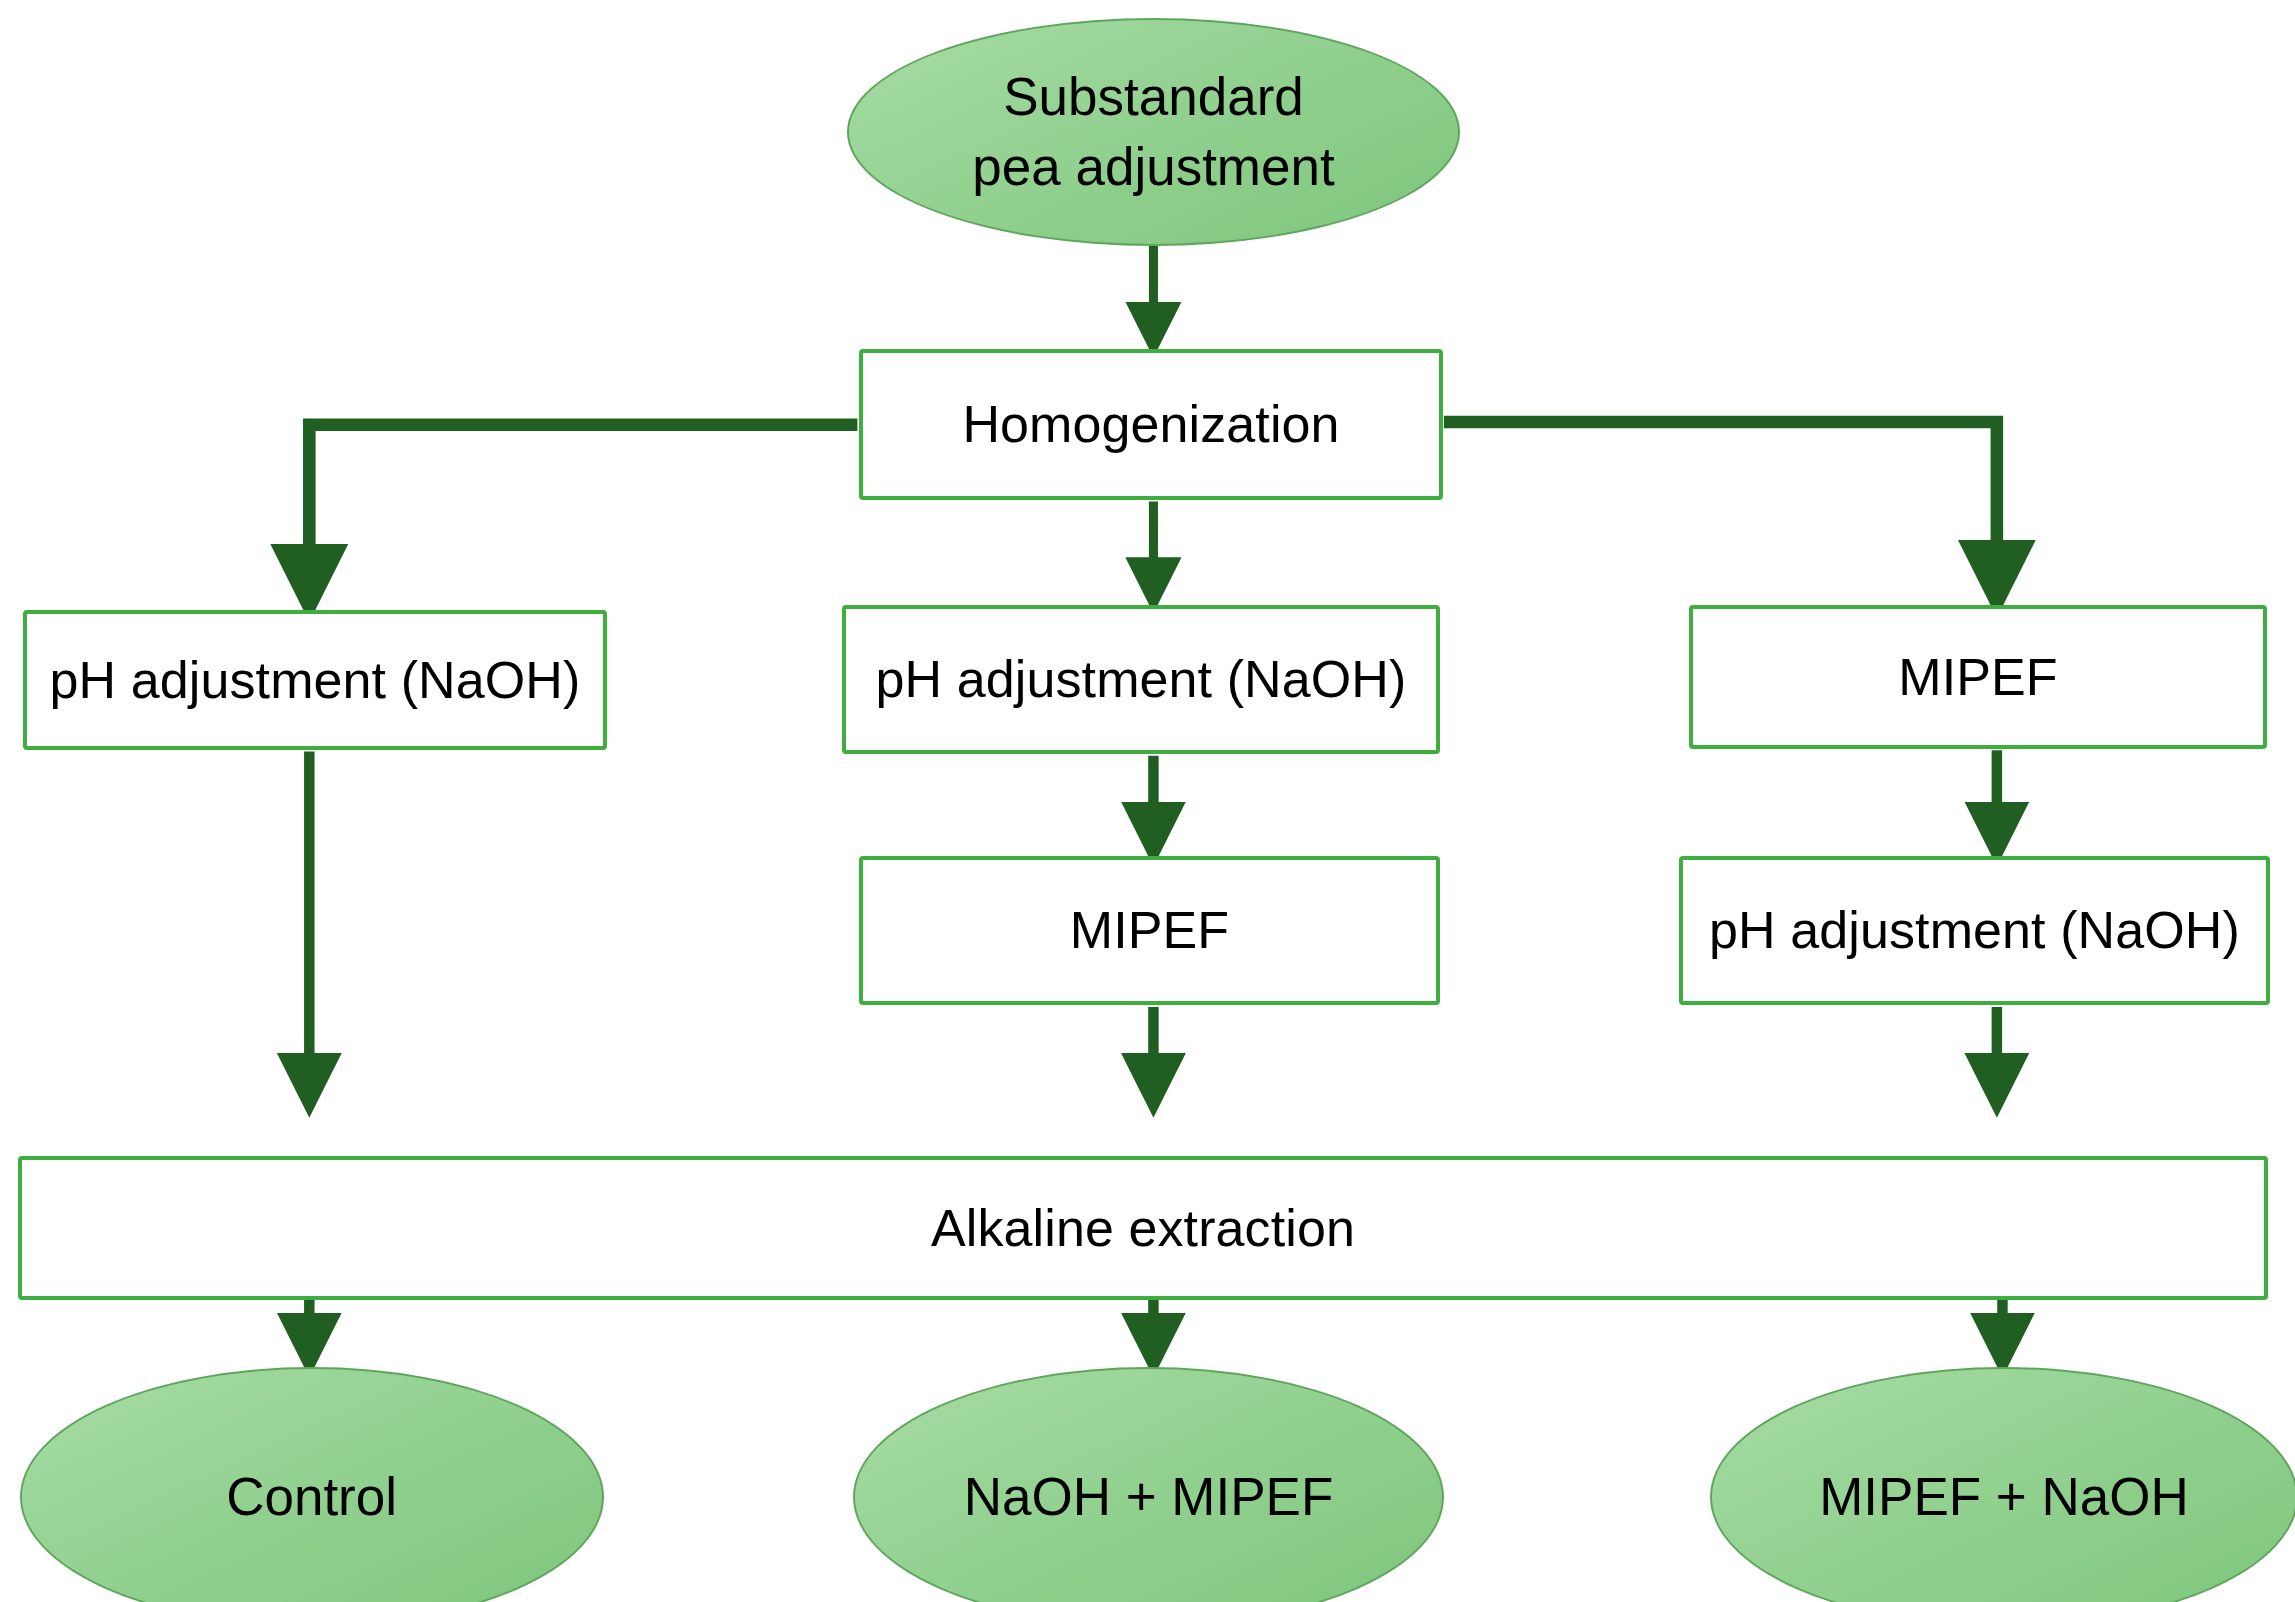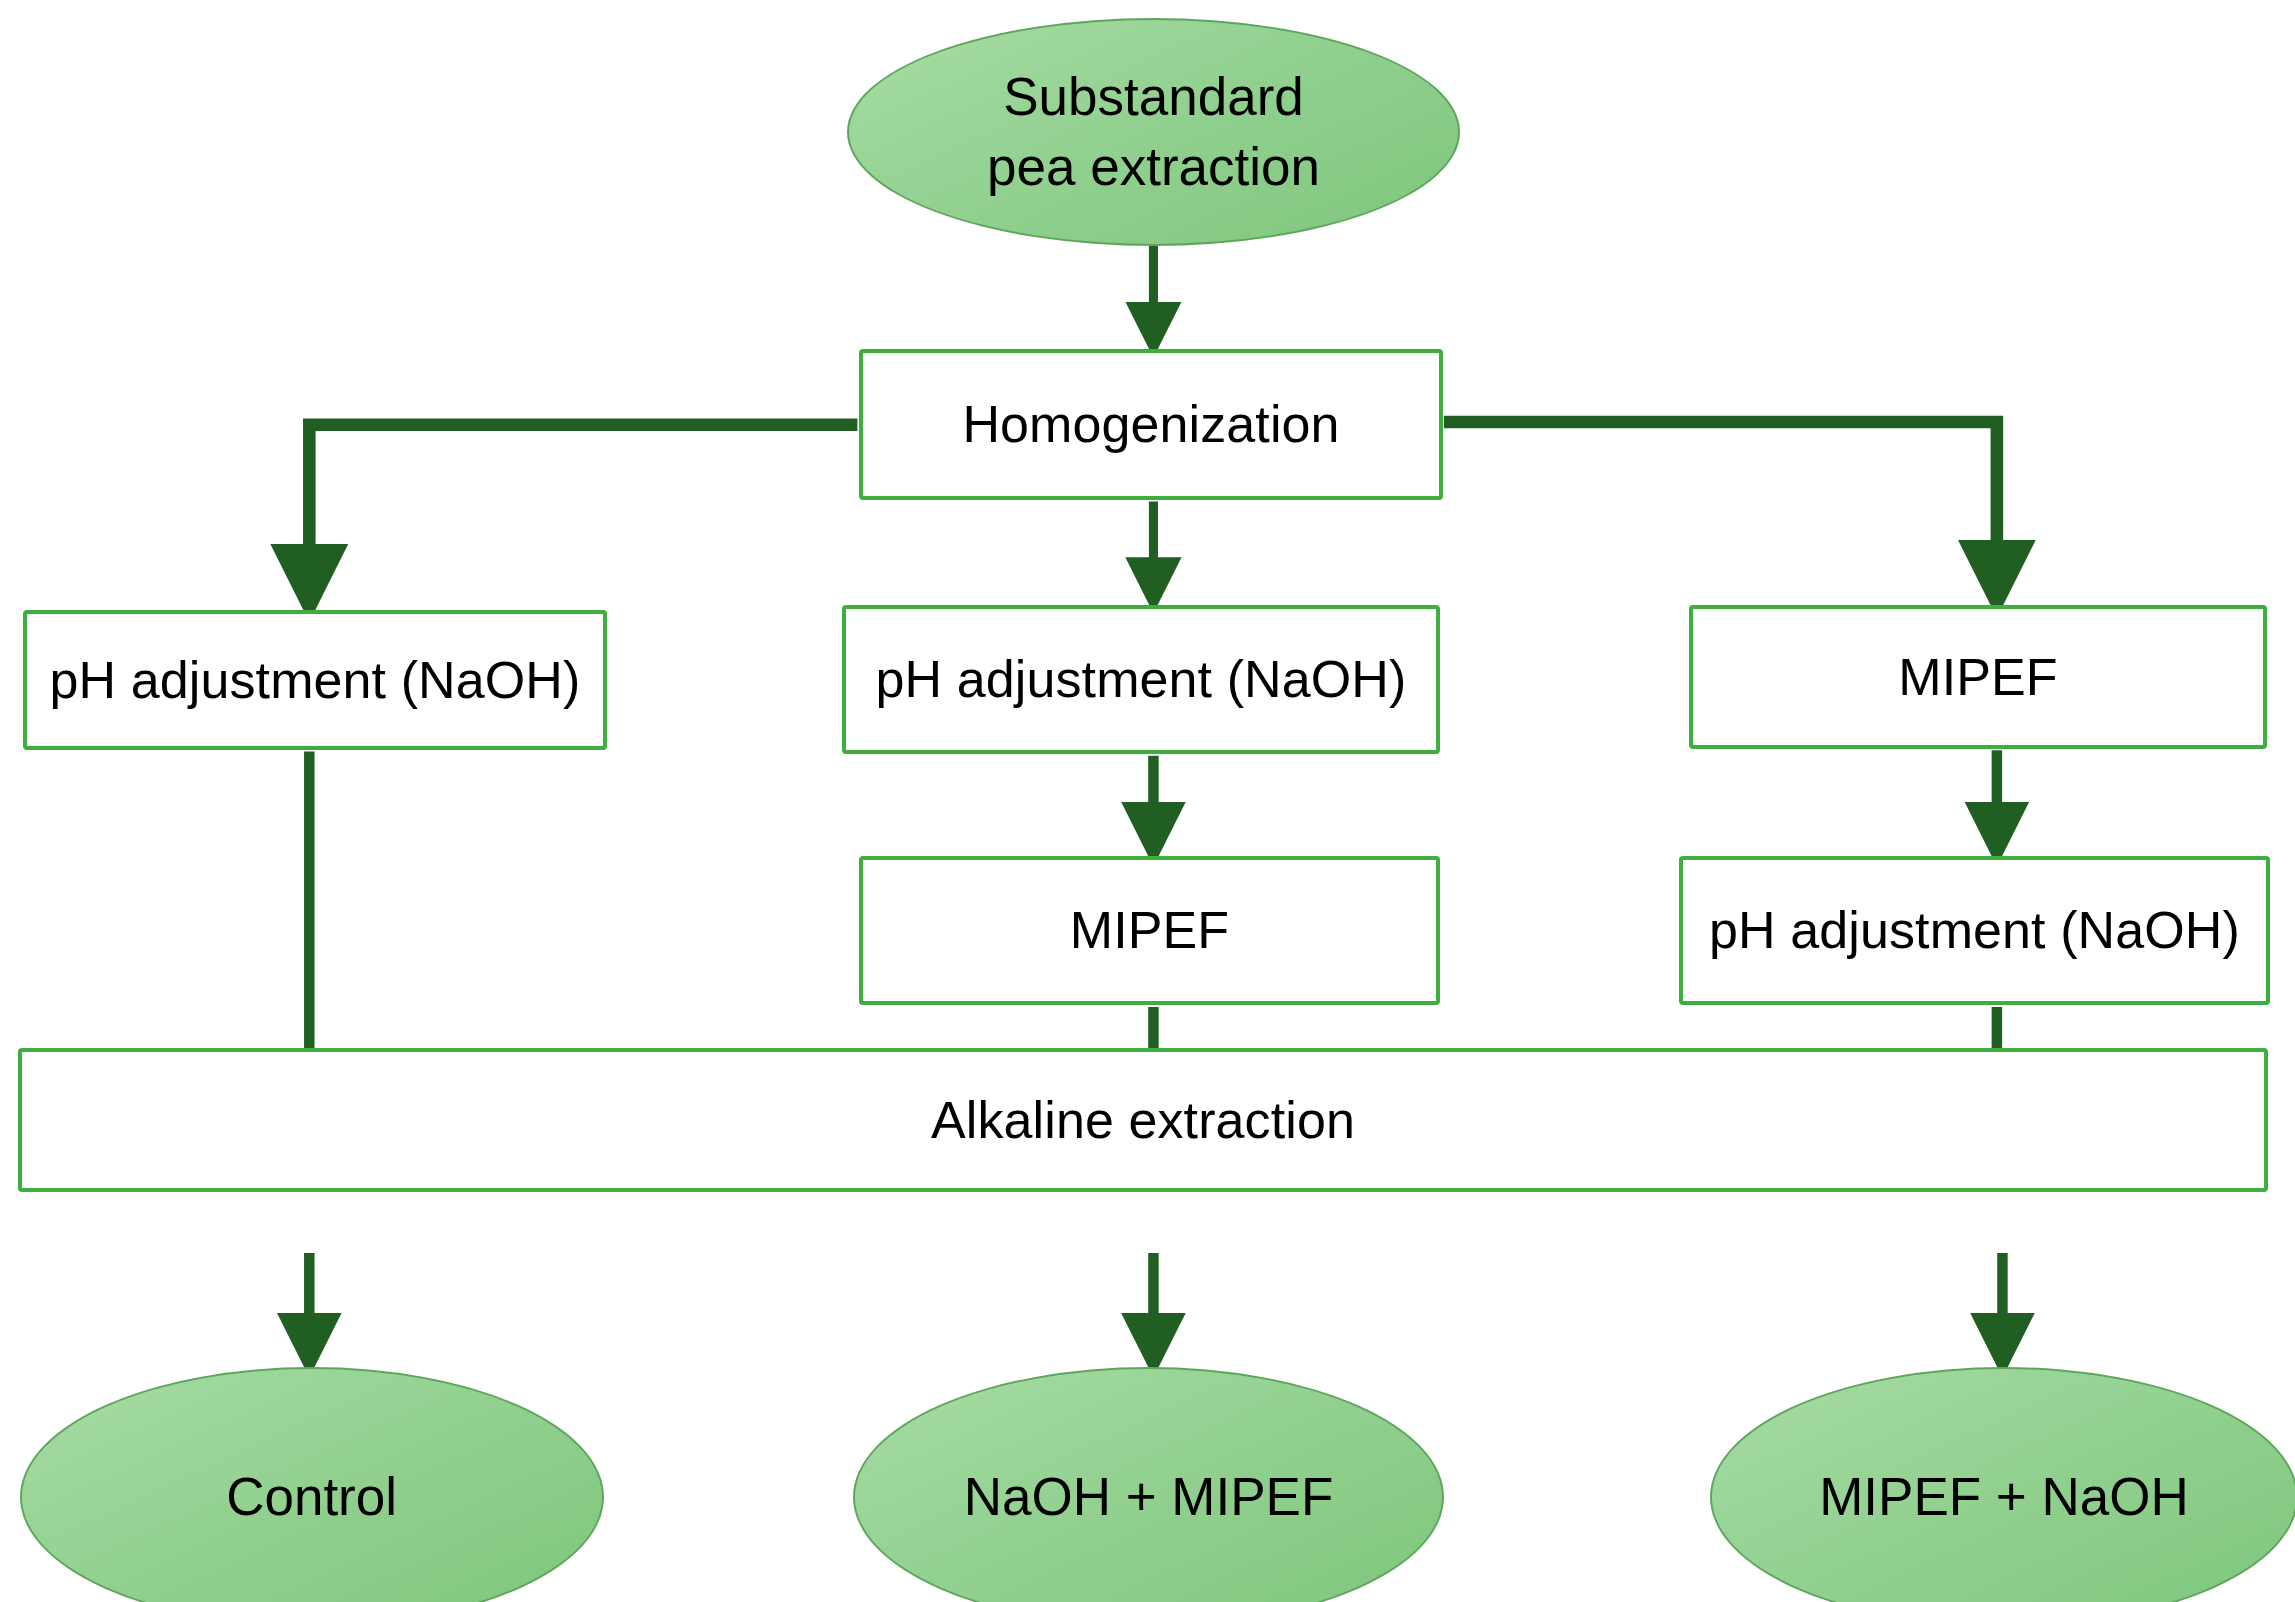--- a/index.html
+++ b/index.html
@@ -25,21 +25,21 @@
 
   
   #n-start   { left:847px; top:17.5px;   width:613px;  height:228px; }
   
   #n-homog   { left:859px; top:349px;  width:584px;  height:151px; }
   #n-ph-left { left:23px;   top:610px;  width:584px;  height:140px; }
   #n-ph-mid  { left:842px; top:605px;  width:598px;  height:149px; }
   #n-mipef-r { left:1689px; top:605px;  width:578px;  height:144px; }
   #n-mipef-m { left:859px; top:856px; width:581px;  height:149px; }
   #n-ph-right{ left:1679px; top:856px; width:591px;  height:149px; }
-  #n-alkaline{ left:18px;   top:1048px; width:2250px; height:144px; }
+  #n-alkaline{ left:18px;   top:1156px; width:2250px; height:144px; }
   
   #n-control { left:19.6px;   top:1367px; width:584px;  height:260px; }
   #n-naoh-mi { left:853px; top:1367px; width:591px;  height:260px; }
   #n-mi-naoh { left:1710px; top:1367px; width:588px;  height:260px; }
 </style>
 </head>
 <body>
 
 <div id="stage">
 
@@ -71,21 +71,21 @@
     <line x1="443" y1="1794" x2="443" y2="1954" stroke="#215E21" stroke-width="15" marker-end="url(#arw)"></line>
 
     <line x1="1652" y1="1794" x2="1652" y2="1954" stroke="#215E21" stroke-width="15" marker-end="url(#arw)"></line>
 
     <line x1="2868" y1="1794" x2="2868" y2="1954" stroke="#215E21" stroke-width="15" marker-end="url(#arw)"></line>
   </svg>
 
   <div class="node ellipse" id="n-start">
     <div class="lbl">
       <span>Substandard</span><br>
-      <span>pea extraction</span>
+      <span>pea adjustment</span>
     </div>
   </div>
 
   <div class="node box" id="n-homog">
     <span class="lbl">Homogenization</span>
   </div>
 
   <div class="node box" id="n-ph-left">
     <span class="lbl">pH adjustment (NaOH)</span>
   </div>

